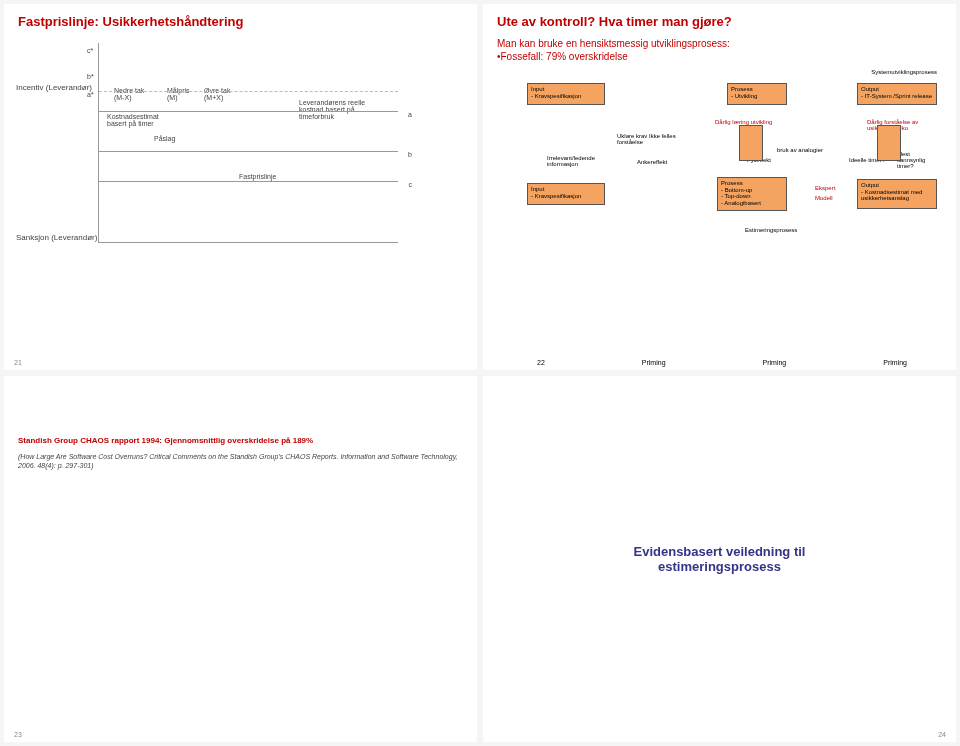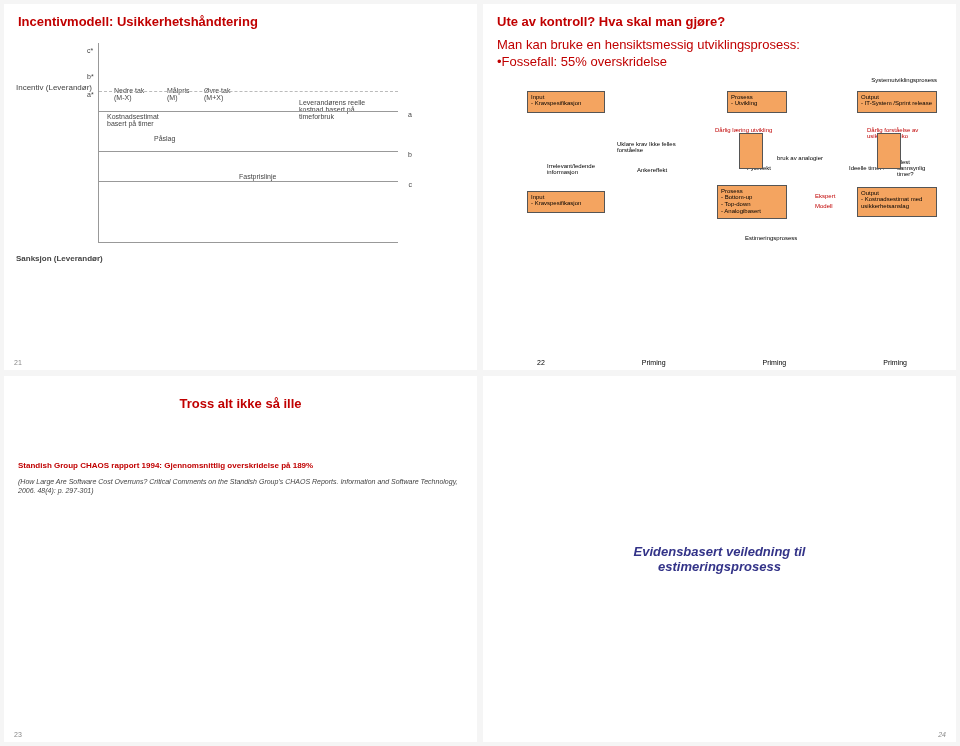--- a/index.html
+++ b/index.html
@@ -31,42 +31,42 @@
     position: relative;
     width: 300px; height: 200px;
     border-left: 1px solid #999;
     border-bottom: 1px solid #999;
     margin-top: 10px;
     font-size: 7px;
   }
   .gtxt { position: absolute; }
 
   
-  .redtext { color: #c00000; font-size: 13px; line-height: 1.3; }
+  .redtext { color: #c00000; font-size: 10px; line-height: 1.3; }
   .diag { position: relative; width: 450px; height: 220px; margin-top: 6px; font-size: 6px; }
   .box { position: absolute; background: #f4a460; border: 1px solid #555; padding: 2px 3px; color: #000; line-height: 1.1; }
   .lbl { position: absolute; color: #000; font-size: 6px; }
   .lbl.red { color: #c00000; }
   .arrow-big { position: absolute; width: 24px; height: 36px; background: #f4a460; border: 1px solid #555; }
   .footer-row { position: absolute; bottom: 4px; font-size: 7px; color: #000; display: flex; width: 440px; justify-content: space-between; padding-left: 40px; padding-right: 30px; }
 
   
   .s23 .para { font-size: 8px; margin: 6px 0; line-height: 1.3; }
   .s23 .bold { font-weight: bold; }
   .s23 .red { color: #c00000; margin-top: 20px; }
   .s23 .small { font-size: 7px; font-style: italic; }
 
   
-  .s24 { display: flex; align-items: center; justify-content: center; font-style: italic; }
+  .s24 { display: flex; align-items: center; justify-content: center; }
 </style>
 </head>
 <body>
 
 <div class="slide">
-  <div class="title">Incentivmodell: Usikkerhetshåndtering</div>
+  <div class="title">Fastprislinje: Usikkerhetshåndtering</div>
   <div style="position:relative; margin-top:14px;">
     <div class="gtxt" style="left:-2px; top:40px;">Incentiv (Leverandør)</div>
     <div class="graph-placeholder" style="margin-left:80px;">
       <div class="gtxt" style="left:-12px; top:4px;">c*</div>
       <div class="gtxt" style="left:-12px; top:30px;">b*</div>
       <div class="gtxt" style="left:-12px; top:48px;">a*</div>
       <div class="gtxt" style="left:15px; top:44px; width:40px;">Nedre tak (M-X)</div>
       <div class="gtxt" style="left:68px; top:44px; width:30px;">Målpris (M)</div>
       <div class="gtxt" style="left:105px; top:44px; width:40px;">Øvre tak (M+X)</div>
       <div class="gtxt" style="left:8px; top:70px; width:70px;">Kostnadsestimat basert på timer</div>
@@ -75,29 +75,29 @@
       <div class="gtxt" style="right:-14px; top:108px;">b</div>
       <div class="gtxt" style="right:-14px; top:138px;">c</div>
       <div class="gtxt" style="left:140px; top:130px;">Fastprislinje</div>
       <div class="gtxt" style="left:200px; top:56px; width:90px;">Leverandørens reelle kostnad basert på timeforbruk</div>
 
       <div style="position:absolute; left:0; top:48px; width:100%; border-top:1px dashed #bbb;"></div>
       <div style="position:absolute; left:0; top:68px; width:100%; border-top:1px solid #999;"></div>
       <div style="position:absolute; left:0; top:108px; width:100%; border-top:1px solid #999;"></div>
       <div style="position:absolute; left:0; top:138px; width:100%; border-top:1px solid #999;"></div>
     </div>
-    <div class="gtxt" style="left:-2px; top:211px;font-weight:bold;">Sanksjon (Leverandør)</div>
+    <div class="gtxt" style="left:-2px; top:190px;">Sanksjon (Leverandør)</div>
   </div>
   <div class="pagenum">21</div>
 </div>
 
 <div class="slide">
-  <div class="title">Ute av kontroll? Hva skal man gjøre?</div>
+  <div class="title">Ute av kontroll? Hva timer man gjøre?</div>
   <div class="redtext">Man kan bruke en hensiktsmessig utviklingsprosess:</div>
-  <div class="redtext">•Fossefall: 55% overskridelse</div>
+  <div class="redtext">•Fossefall: 79% overskridelse</div>
   <div class="diag">
     <div class="lbl" style="right:10px; top:0;">Systemutviklingsprosess</div>
 
     <div class="box" style="left:30px; top:14px; width:78px; height:22px;">
       <div>Input</div>
       <div>- Kravspesifikasjon</div>
     </div>
     <div class="box" style="left:230px; top:14px; width:60px; height:22px;">
       <div>Prosess</div>
       <div>- Utvikling</div>
@@ -140,23 +140,20 @@
   </div>
   <div class="footer-row">
     <span>22</span>
     <span>Priming</span>
     <span>Priming</span>
     <span>Priming</span>
   </div>
 </div>
 
 <div class="slide s23">
-  <div style="text-align:center; margin-top:10px;">
-    <span class="title" style="color:#c00000;">Tross alt ikke så ille</span>
-  </div>
   <div style="height:30px;"></div>
   <div class="para bold red">Standish Group CHAOS rapport 1994: Gjennomsnittlig overskridelse på 189%</div>
   <div class="para small">(How Large Are Software Cost Overruns? Critical Comments on the Standish Group's CHAOS Reports. Information and Software Technology, 2006. 48(4): p. 297-301)</div>
   <div class="pagenum">23</div>
 </div>
 
 <div class="slide s24">
   <div style="text-align:center;">
     <div class="title-blue">Evidensbasert veiledning til</div>
     <div class="title-blue">estimeringsprosess</div>

